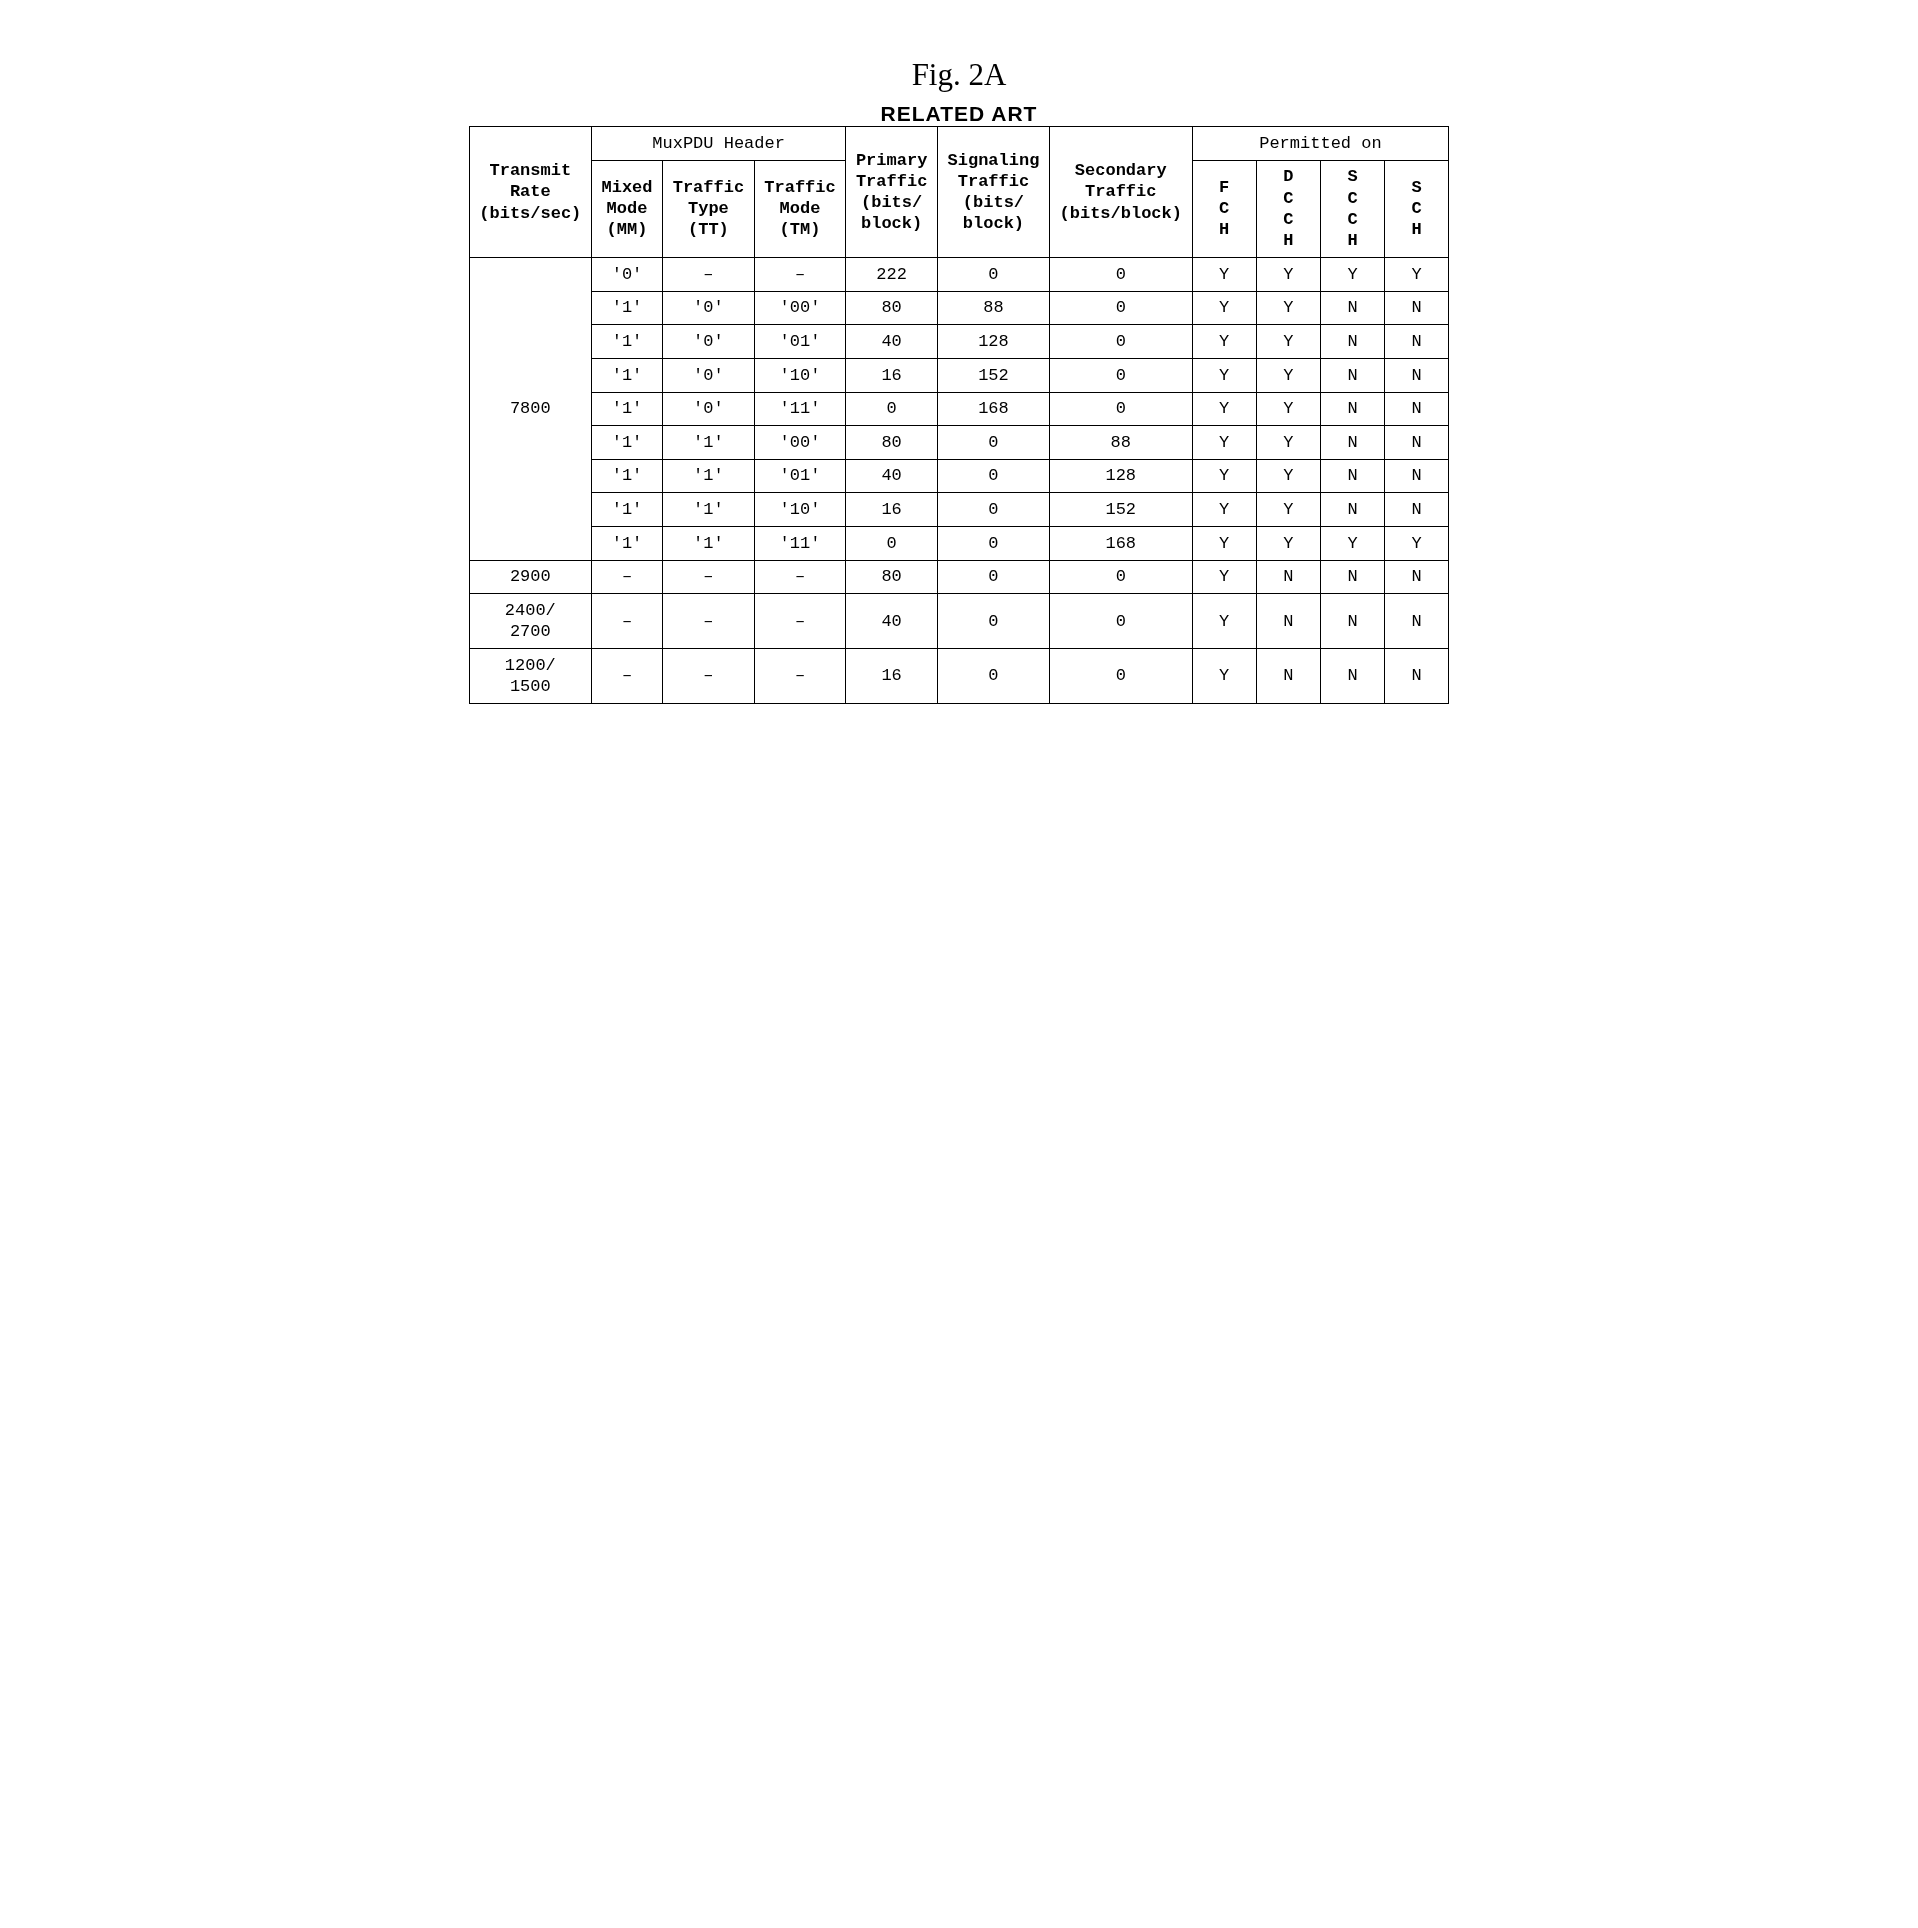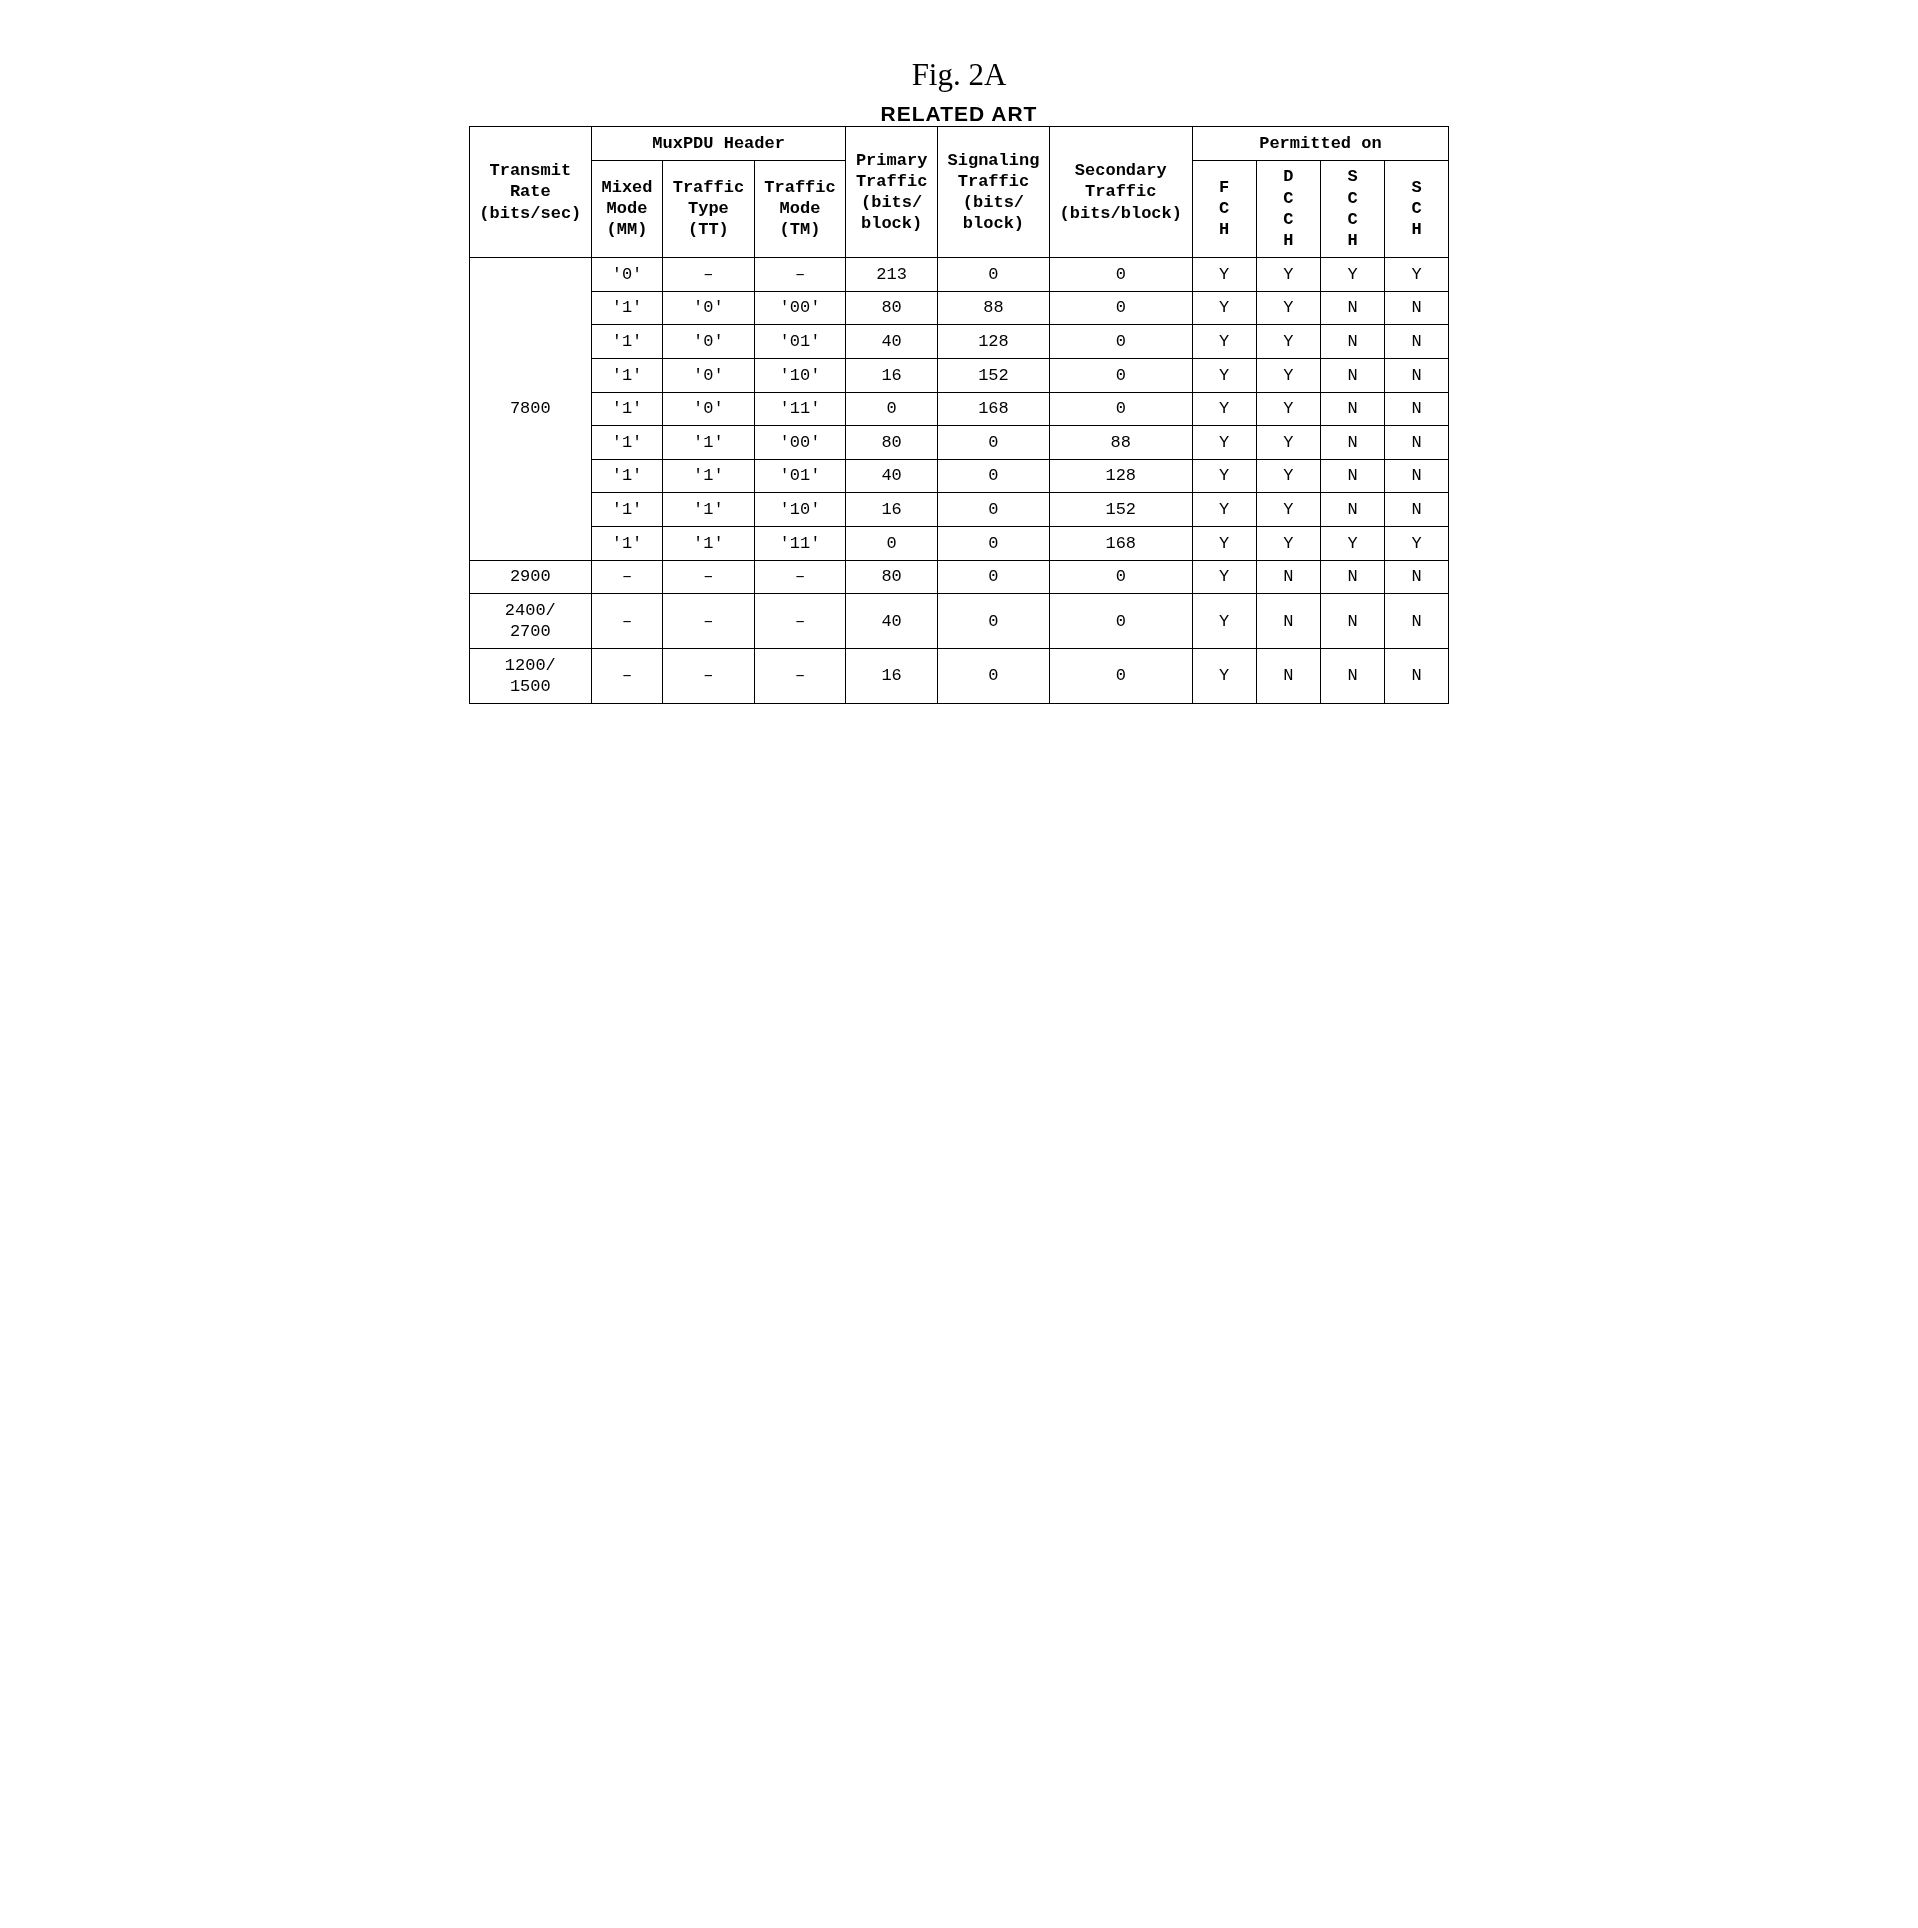--- a/index.html
+++ b/index.html
@@ -32,21 +32,21 @@
       border: 1.9px solid #000;
       padding: 5.7px 9.6px;
       text-align: center;
       vertical-align: middle;
       line-height: 1.25;
     }
     th {
       font-weight: bold;
     }
     .group-header {
-      font-weight: bold;
+      font-weight: normal;
     }
     .col-narrow { width: 44px; }
   </style>
 </head>
 <body>
 
 <div class="figure-title">Fig. 2A</div>
 <div class="subtitle">RELATED  ART</div>
 
 <table>
@@ -68,21 +68,21 @@
       <th class="col-narrow">S<br>C<br>C<br>H</th>
       <th class="col-narrow">S<br>C<br>H</th>
     </tr>
   </thead>
   <tbody id="tbody">
       <tr>
         <td rowspan="9">7800</td>
         <td>'0'</td>
         <td>–</td>
         <td>–</td>
-        <td>213</td>
+        <td>222</td>
         <td>0</td>
         <td>0</td>
         <td>Y</td>
         <td>Y</td>
         <td>Y</td>
         <td>Y</td>
       </tr>
       <tr>
         <td>'1'</td>
         <td>'0'</td>

